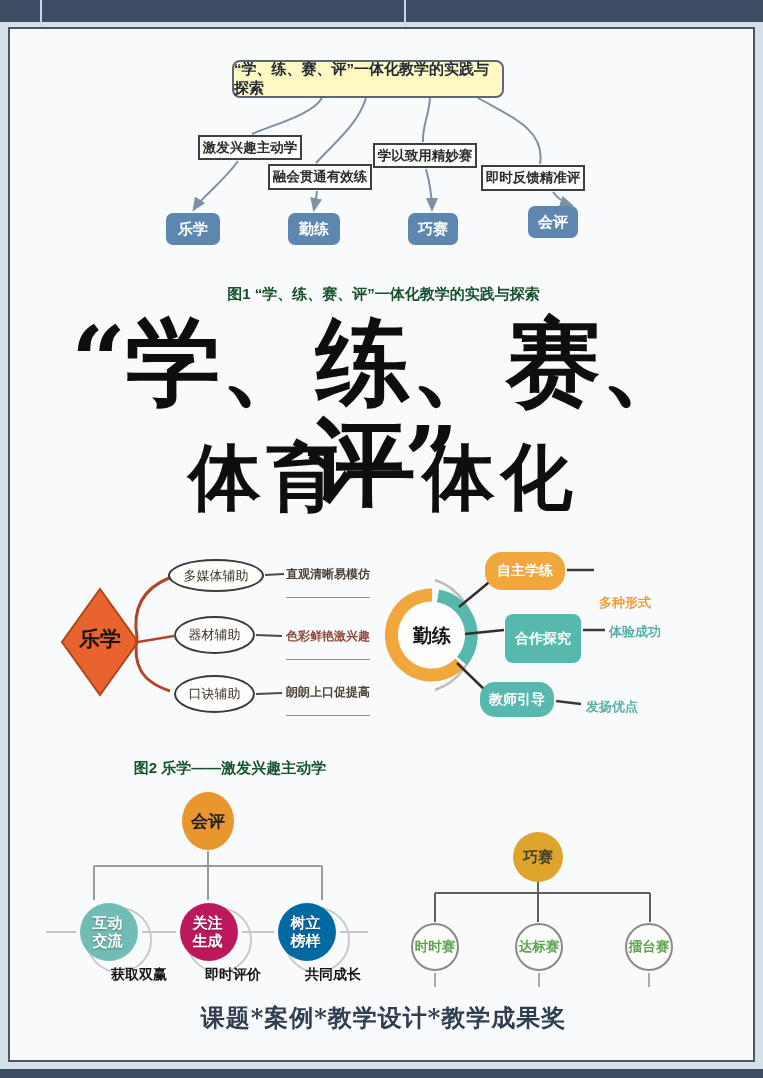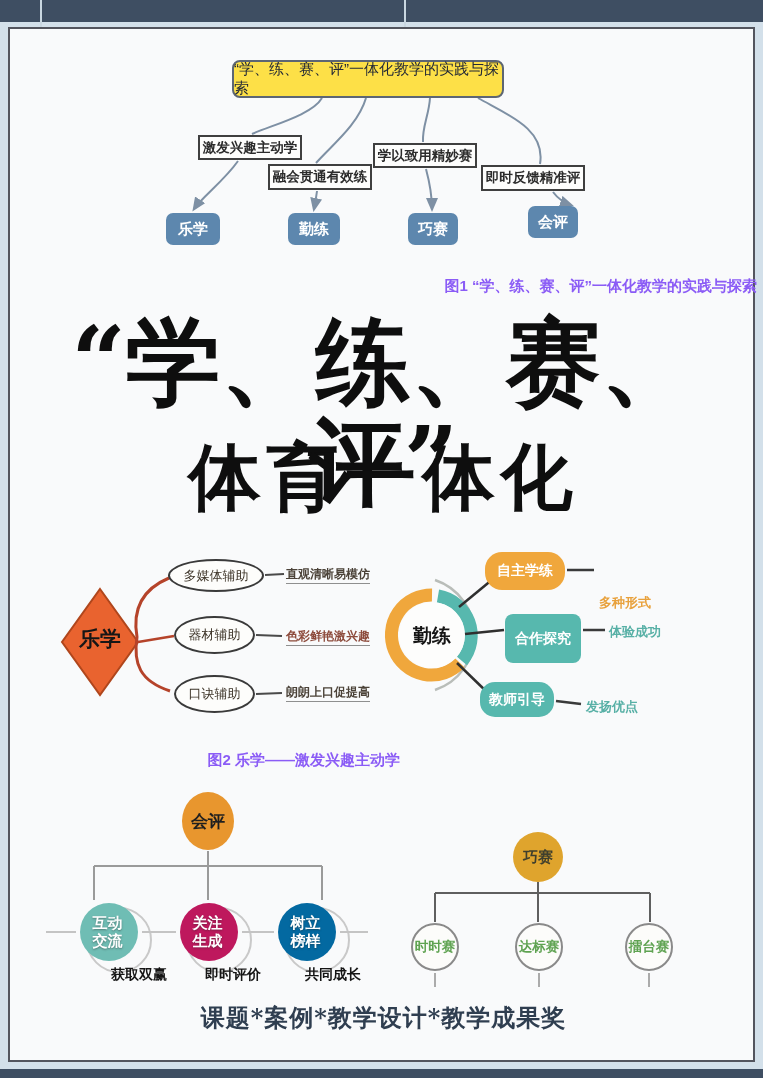--- a/index.html
+++ b/index.html
@@ -21,42 +21,42 @@
   .abs{position:absolute;box-sizing:border-box;}
   #lines{position:absolute;left:0;top:0;width:747px;height:1035px;}
 
   .watermark{
     left:519px;top:3px;width:216px;height:40px;background:#6d6278;border-radius:13px;
     color:#fff;font-size:25px;display:flex;align-items:center;justify-content:center;
   }
 
   
   .f1root{
-    left:222px;top:31px;width:272px;height:38px;background:#fde047;border:2px solid #5d6673;
+    left:222px;top:31px;width:272px;height:38px;background:#fef9c3;border:2px solid #5d6673;
     border-radius:8px;display:flex;align-items:center;justify-content:center;
-    font-size:15px;font-weight:normal;color:#232936;letter-spacing:0px;
+    font-size:15px;font-weight:bold;color:#232936;letter-spacing:0px;
   }
   .f1lab{
     background:#fdfdfc;border:2px solid #3f3f3f;display:flex;align-items:center;justify-content:center;
     font-size:13.5px;font-weight:bold;color:#2c2c2c;
   }
   .f1l1{left:188px;top:106px;width:104px;height:25px;}
   .f1l2{left:258px;top:135px;width:104px;height:26px;}
   .f1l3{left:363px;top:114px;width:104px;height:25px;}
   .f1l4{left:471px;top:136px;width:104px;height:26px;}
   .f1blue{
     background:#5d87ae;border-radius:7px;display:flex;align-items:center;justify-content:center;
     color:#fff;font-size:15px;font-weight:bold;
   }
   .f1b1{left:156px;top:184px;width:54px;height:32px;}
   .f1b2{left:278px;top:184px;width:52px;height:32px;}
   .f1b3{left:398px;top:184px;width:50px;height:32px;}
   .f1b4{left:518px;top:177px;width:50px;height:32px;}
   .caption{
-    font-weight:bold;color:#8b5cf6;font-size:15px;text-align:right;
+    font-weight:bold;color:#14532d;font-size:15px;text-align:center;margin-top:8px;
   }
   .f1cap{left:0;top:248px;width:747px;}
 
   
   .headline1{
     left:0;top:283px;width:747px;text-align:center;
     font-family:"DejaVu Serif",serif;font-weight:bold;font-size:95px;line-height:1.05;color:#0e0e0e;
   }
   .headline2{
     left:0;top:408px;width:747px;text-align:center;
@@ -70,21 +70,21 @@
   }
   .f2ell{
     background:#fdfdfb;border:2px solid #3a3a3a;border-radius:50%;
     display:flex;align-items:center;justify-content:center;
     font-size:13px;font-weight:normal;color:#3d3428;
   }
   .f2e1{left:158px;top:530px;width:96px;height:33px;}
   .f2e2{left:164px;top:587px;width:81px;height:38px;}
   .f2e3{left:164px;top:646px;width:81px;height:38px;}
   .f2note{
-    font-size:12px;font-weight:bold;border-bottom:1px solid #8f8f8f;padding-bottom:0;
+    font-size:12px;font-weight:bold;border-bottom:1px solid #8f8f8f;padding-bottom:14px;
   }
   .f2t1{left:276px;top:537px;color:#4b4238;}
   .f2t2{left:276px;top:599px;color:#8d4b3c;}
   .f2t3{left:276px;top:655px;color:#4b4238;}
   .f2cap{left:50px;top:722px;width:340px;}
 
   
   .f3center{
     left:392px;top:594px;width:60px;text-align:center;
     font-size:19px;font-weight:bold;color:#151515;

